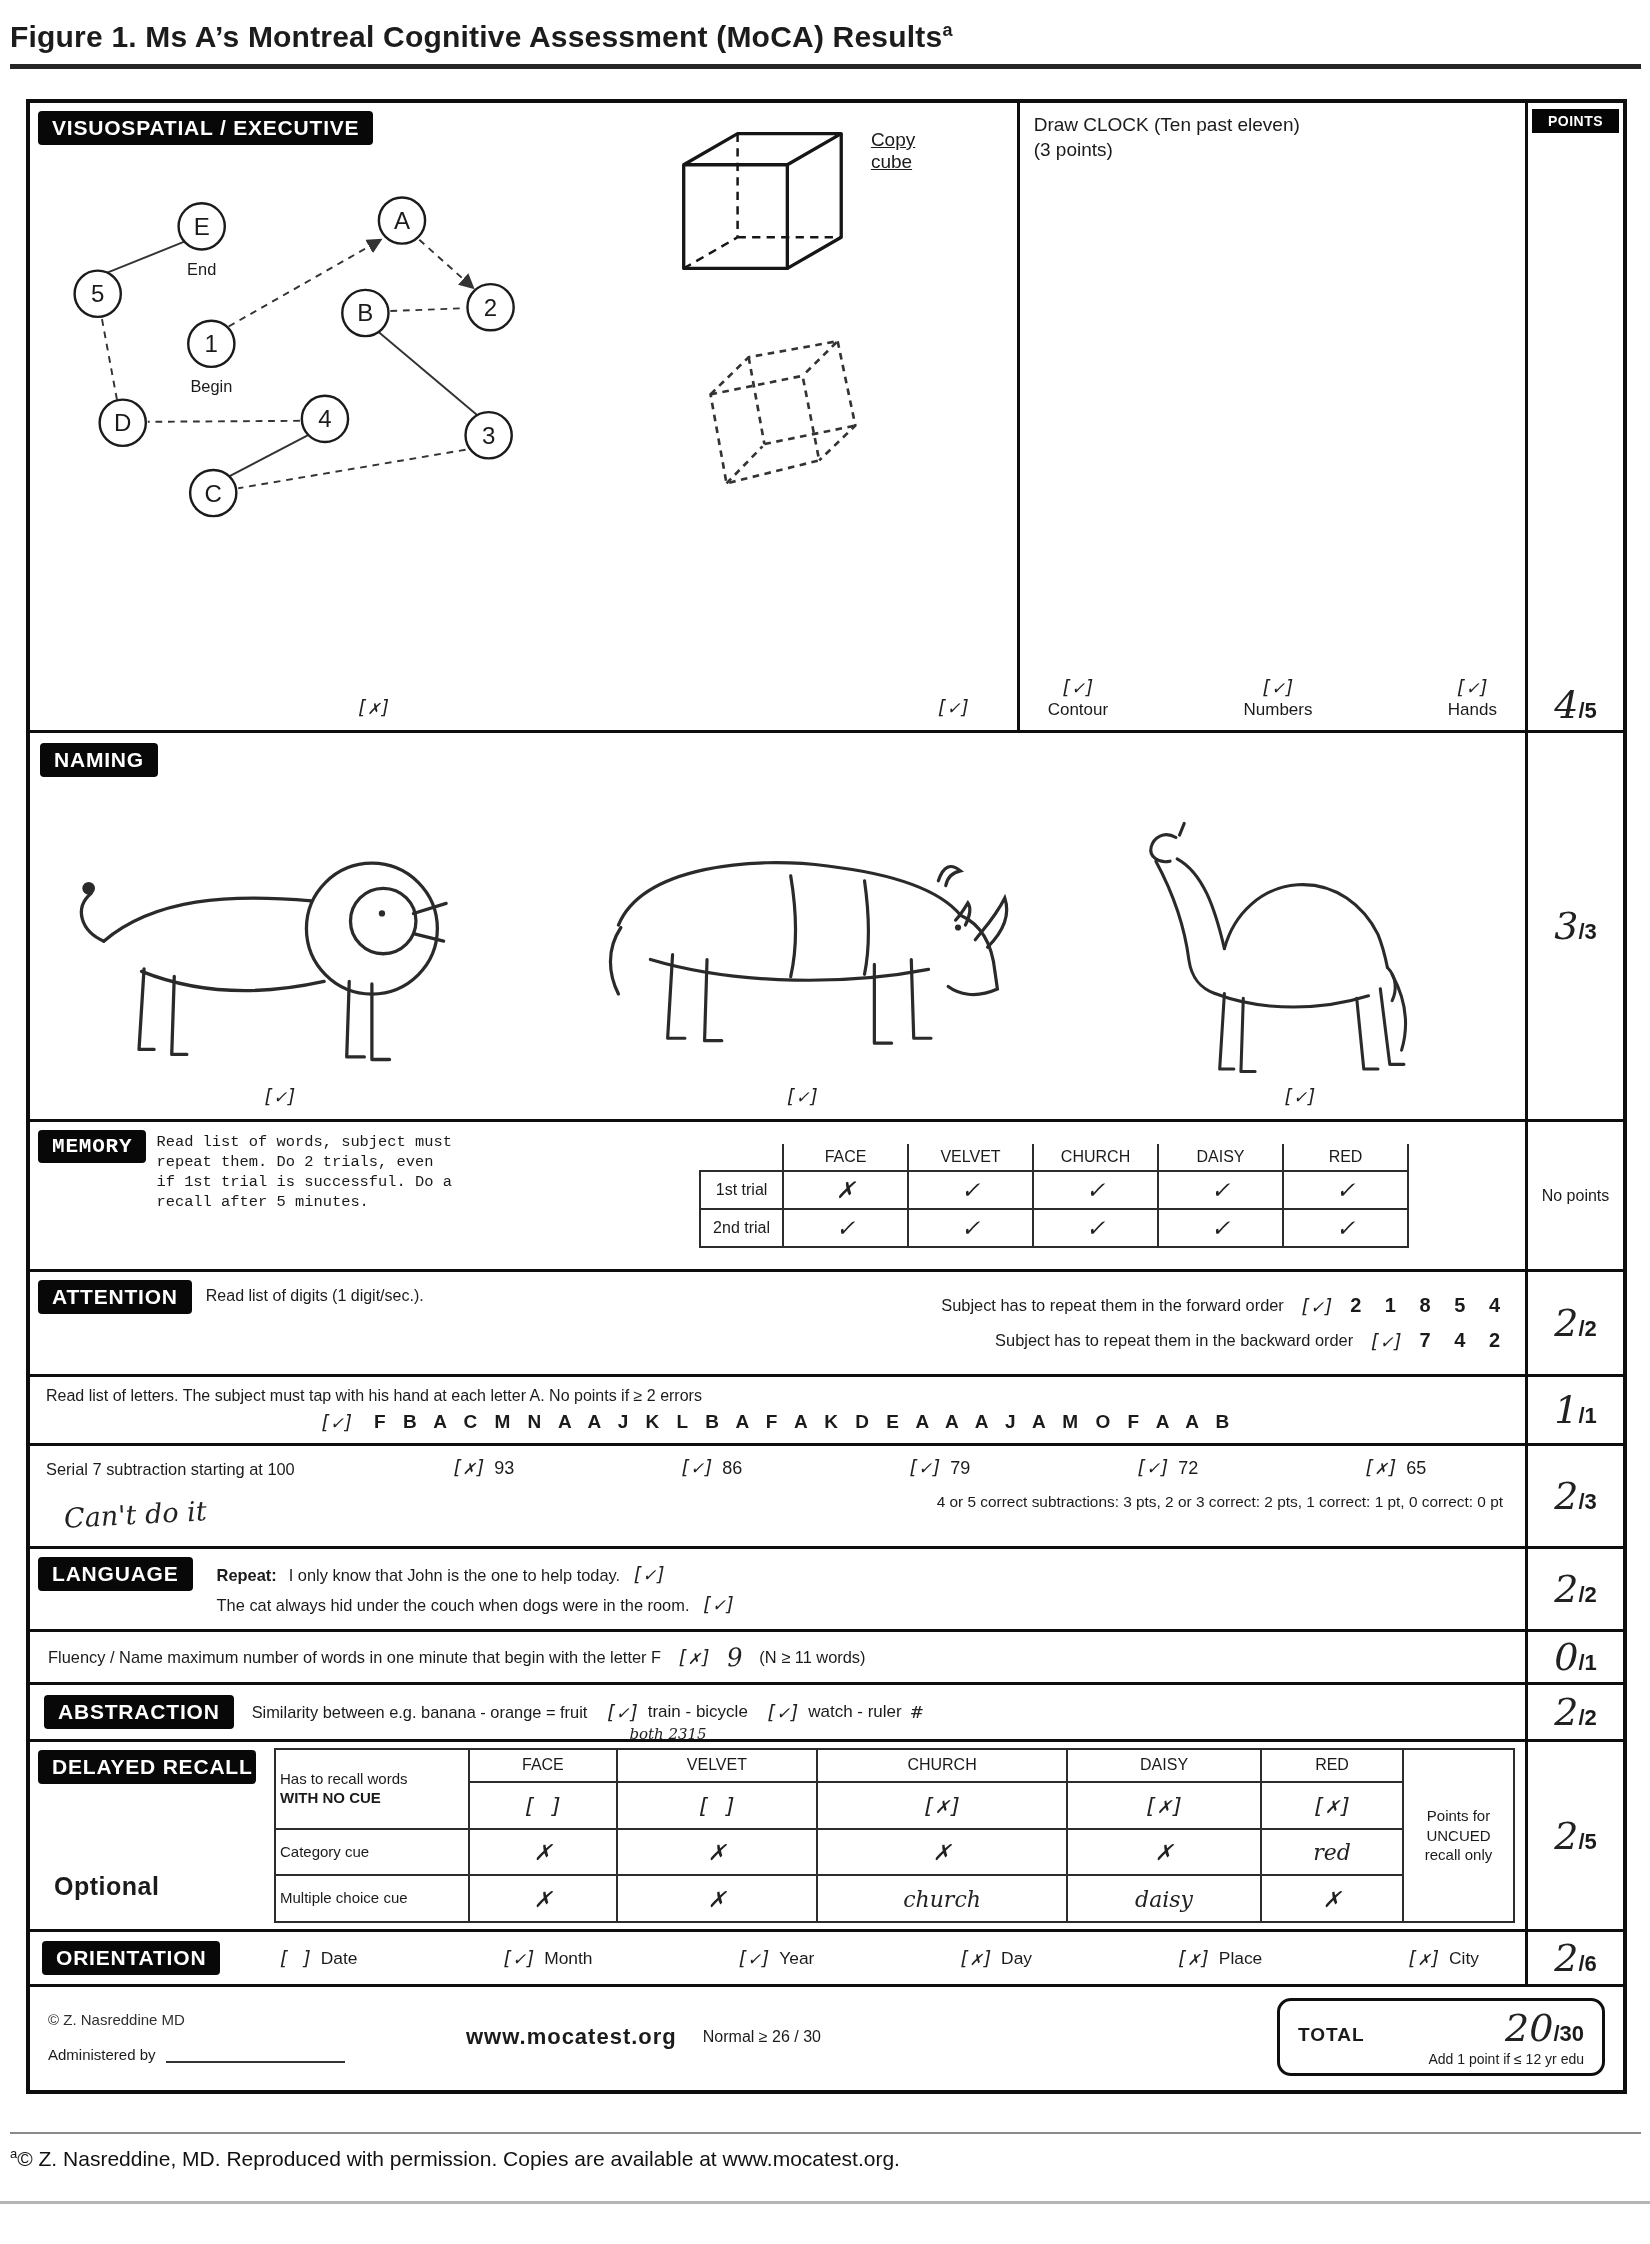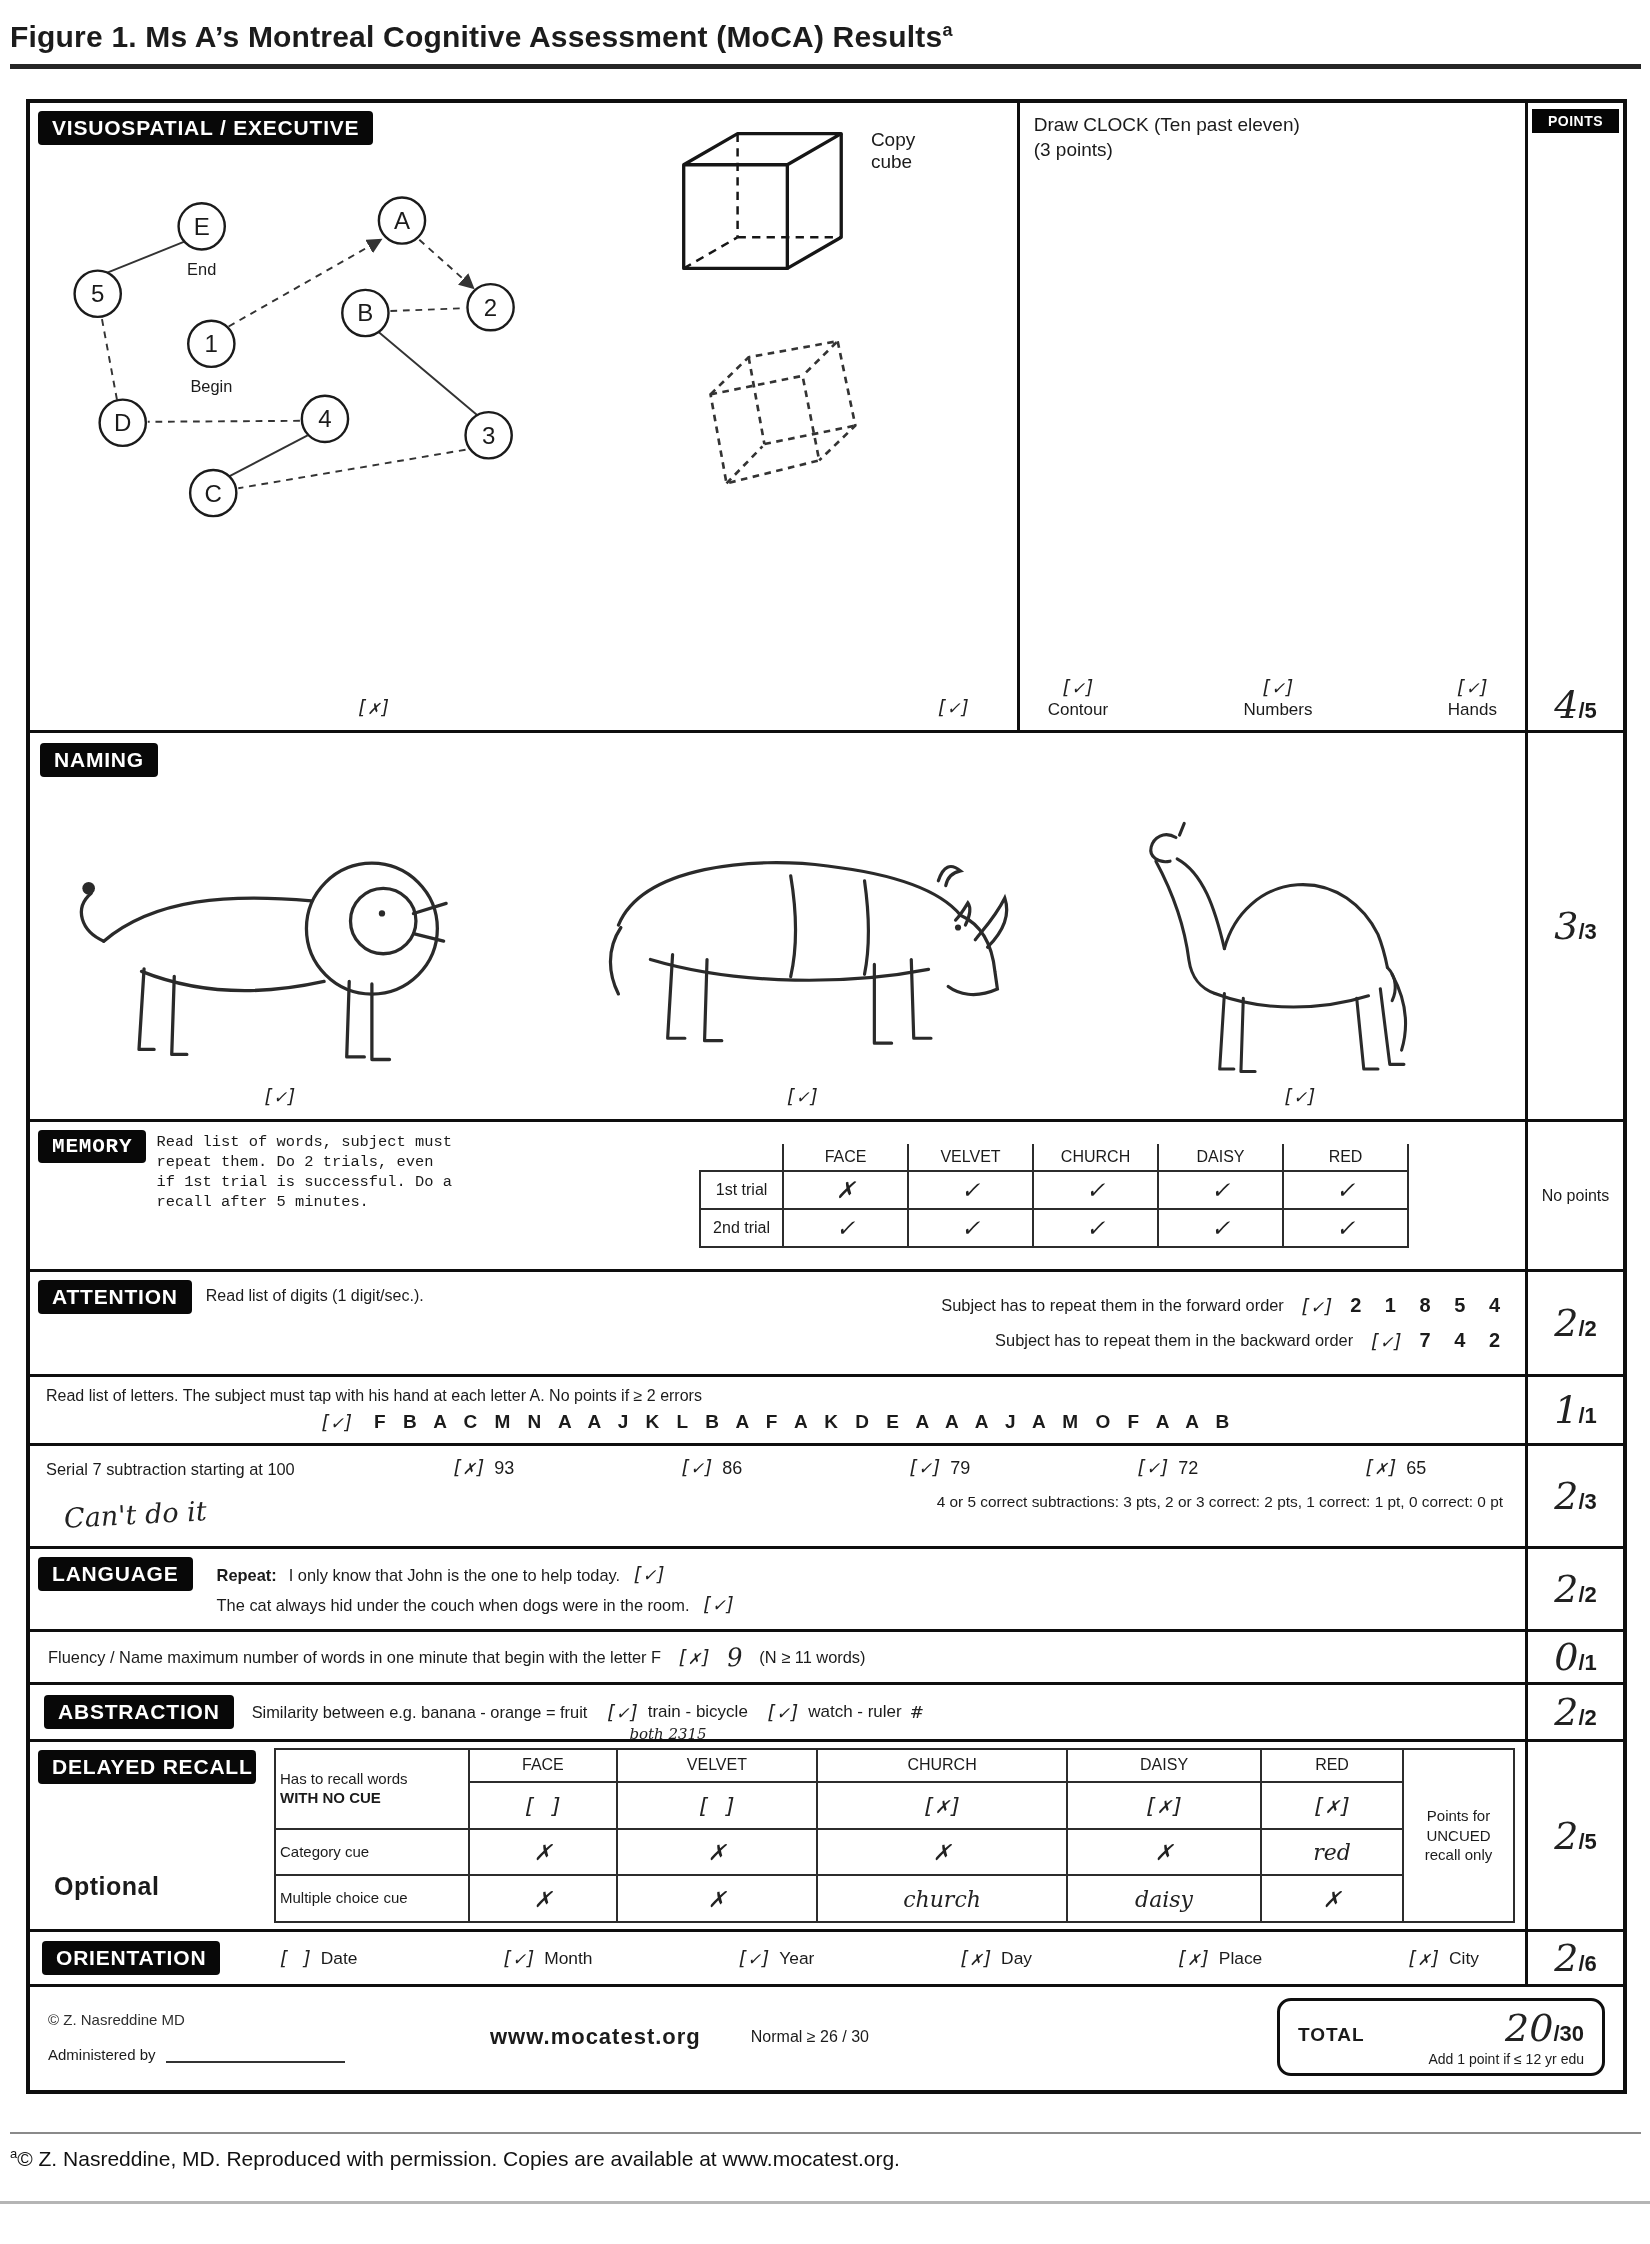--- a/index.html
+++ b/index.html
@@ -22,21 +22,21 @@
   .score .num { font-size: 38px; line-height: 1; }
   .score .den { font-size: 22px; font-weight: 700; }
   .hw { font-family: "DejaVu Serif", serif; font-style: italic; color: #222; }
   .hdr { display: inline-block; background: #080808; color: #fff; font-weight: 700; font-size: 21px; padding: 5px 14px; border-radius: 4px; letter-spacing: 0.8px; white-space: nowrap; }
   .chk { font-family: "DejaVu Sans Mono", monospace; font-size: 19px; white-space: pre; }
   .no-points { font-size: 16px; text-align: center; line-height: 1.2; }
 
   
   .vsp { display: flex; height: 627px; }
   .vsp-left { width: 42%; position: relative; padding: 8px; }
-  .vsp-mid { width: 24%; position: relative; padding: 12px 6px 6px 6px; }
+  .vsp-mid { width: 24%; position: relative; padding: 12px 6px 6px 6px; text-decoration: underline; }
   .vsp-right { width: 34%; border-left: 3px solid #0e0e0e; display: flex; flex-direction: column; padding: 10px 14px 6px 14px; }
   .trail-svg { margin-top: 6px; }
   .trail circle { fill: none; stroke: #1b1b1b; stroke-width: 2.5; }
   .trail text { font-size: 25px; text-anchor: middle; dominant-baseline: central; fill: #1b1b1b; }
   .trail text.small { font-size: 17px; }
   .trail .edges path { fill: none; stroke: #333; stroke-width: 2; }
   .trail .edges .dash { stroke-dasharray: 7 6; }
   .trail-chk { position: absolute; bottom: 12px; left: 52%; }
   .copy-cube-row { display: flex; gap: 8px; align-items: flex-start; }
   .copy-label { font-size: 19px; width: 66px; padding-top: 14px; line-height: 1.15; }
@@ -117,21 +117,21 @@
   .dr-t td.note { width: 111px; font-size: 15px; line-height: 1.3; }
   .dr-t td.mark { font-size: 24px; }
   .dr-t td.mark .hw { font-size: 22px; }
 
   
   .ori { display: flex; align-items: center; min-height: 52px; padding: 4px 12px; gap: 24px; }
   .ori-items { flex: 1; display: flex; justify-content: space-between; padding: 0 34px; }
   .ori-item { display: flex; gap: 8px; align-items: center; font-size: 17.4px; }
 
   
-  .ftr { display: flex; align-items: center; padding: 10px 18px 14px 18px; gap: 24px; min-height: 103px; border-bottom: none; }
+  .ftr { display: flex; align-items: center; padding: 10px 18px 14px 18px; min-height: 103px; border-bottom: none; }
   .f-left { width: 418px; }
   .f-copy { font-size: 15px; color: #2e2e2e; margin-bottom: 18px; }
   .f-admin { font-size: 15px; display: flex; align-items: flex-end; gap: 10px; }
   .f-line { display: inline-block; width: 179px; border-bottom: 2px solid #333; height: 14px; }
   .f-site { font-size: 22px; font-weight: 700; letter-spacing: 1px; }
   .f-normal { font-size: 16px; margin-left: 26px; white-space: nowrap; }
   .f-total { margin-left: auto; border: 3px solid #0e0e0e; border-radius: 14px; padding: 8px 18px 6px 18px; min-width: 328px; }
   .f-total-top { display: flex; align-items: baseline; justify-content: space-between; gap: 20px; }
   .f-total-lab { font-size: 19px; font-weight: 700; letter-spacing: 1px; }
   .f-edu { font-size: 14px; text-align: right; margin-top: 4px; }

